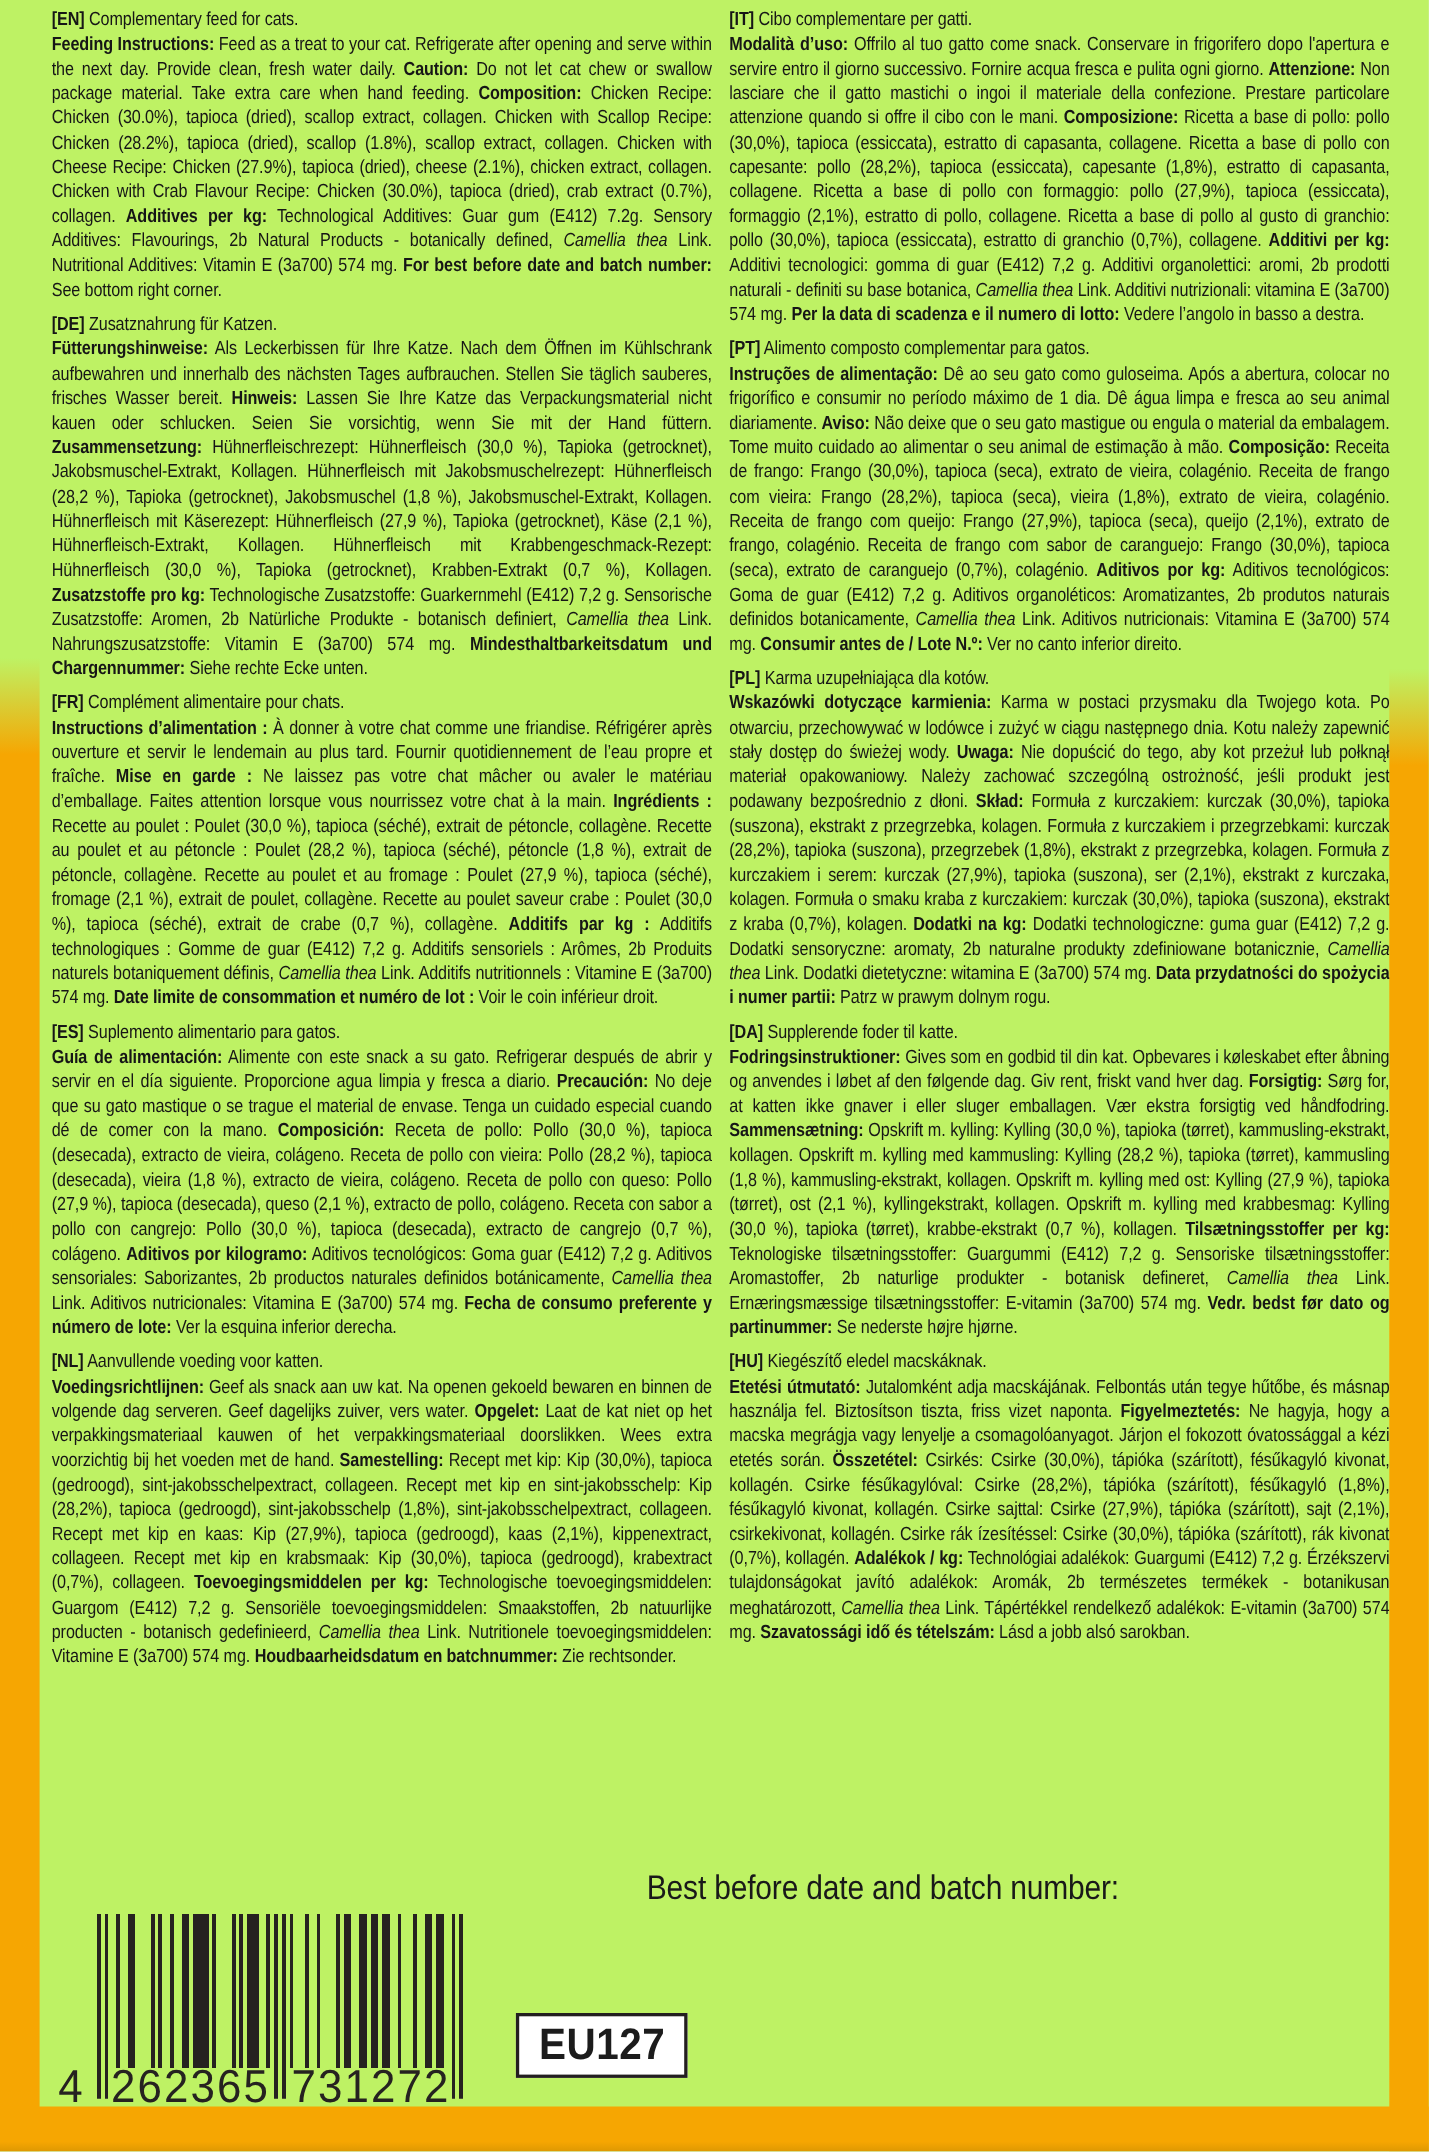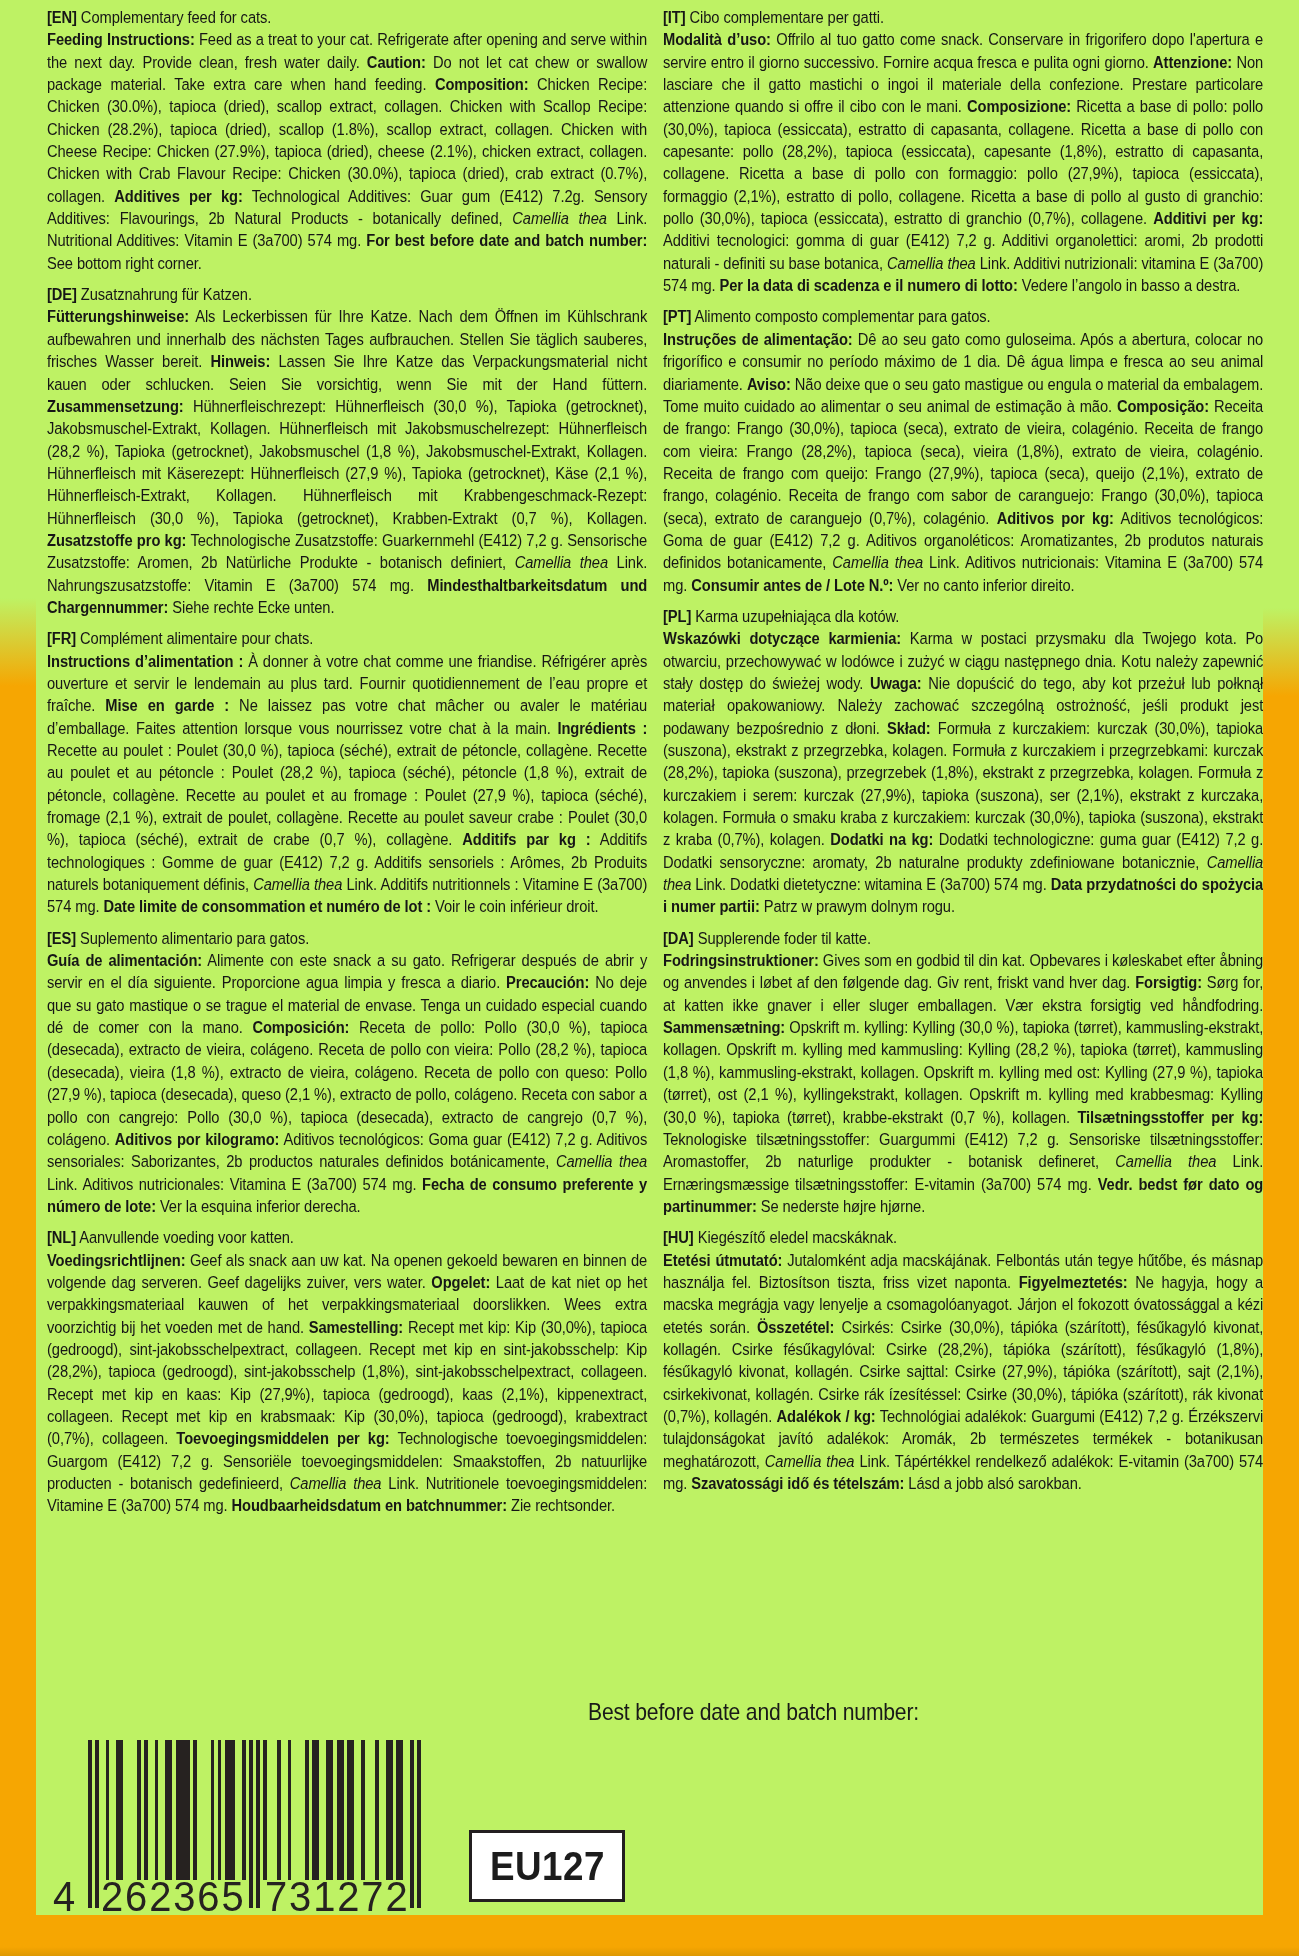--- a/index.html
+++ b/index.html
@@ -16,32 +16,32 @@
   i{font-style:italic;}
   
   .strip{position:absolute;width:36px;}
   .strip-left{left:0;top:598px;height:1358px;
     background:linear-gradient(to bottom,rgba(246,166,2,0) 0px,rgba(246,166,2,1) 88px,#F6A602 100%);}
   .strip-right{right:0;top:608px;height:1348px;
     background:linear-gradient(to bottom,rgba(246,166,2,0) 0px,rgba(246,166,2,1) 88px,#F6A602 100%);}
   .band{position:absolute;left:0;top:1915px;width:1299px;height:41px;
     background:linear-gradient(to bottom,#F6A602 0%,#F6A602 78%,#DE9802 100%);}
   
-  .bb-note{position:absolute;left:588px;top:1698px;font-size:24px;color:#191919;white-space:nowrap;}
+  .bb-note{position:absolute;left:588px;top:1698px;font-size:31px;color:#191919;white-space:nowrap;}
   .bb-note .squeeze{display:inline-block;transform:scaleX(0.88);transform-origin:0 0;letter-spacing:-0.2px;}
   
   .barcode{position:absolute;left:55px;top:1740px;width:378px;height:180px;}
   .barcode svg{position:absolute;left:33px;top:0;width:333px;height:168px;fill:#262220;}
   .bc-d{position:absolute;top:136px;font-size:42px;line-height:1;color:#262220;
         transform:scaleX(0.95);transform-origin:0 0;white-space:nowrap;}
   .bc-lead{left:-2px;}
   .bc-g1{left:46px;letter-spacing:2px;}
   .bc-g2{left:210px;letter-spacing:2px;}
   
-  .plant{position:absolute;left:469px;top:1830px;width:156px;height:72px;border:3px solid #231f20;
+  .plant{position:absolute;left:469px;top:1830px;width:156px;height:59px;border:3px solid #231f20;
          box-sizing:border-box;background:#fff;display:flex;align-items:center;justify-content:center;}
   .plant span{font-weight:700;font-size:40px;letter-spacing:0.5px;transform:scaleX(0.92);color:#1c1c1c;}
 </style>
 </head>
 <body>
 
 <div class="label">
 
   <div class="col col-left">
       <div class="lang">

